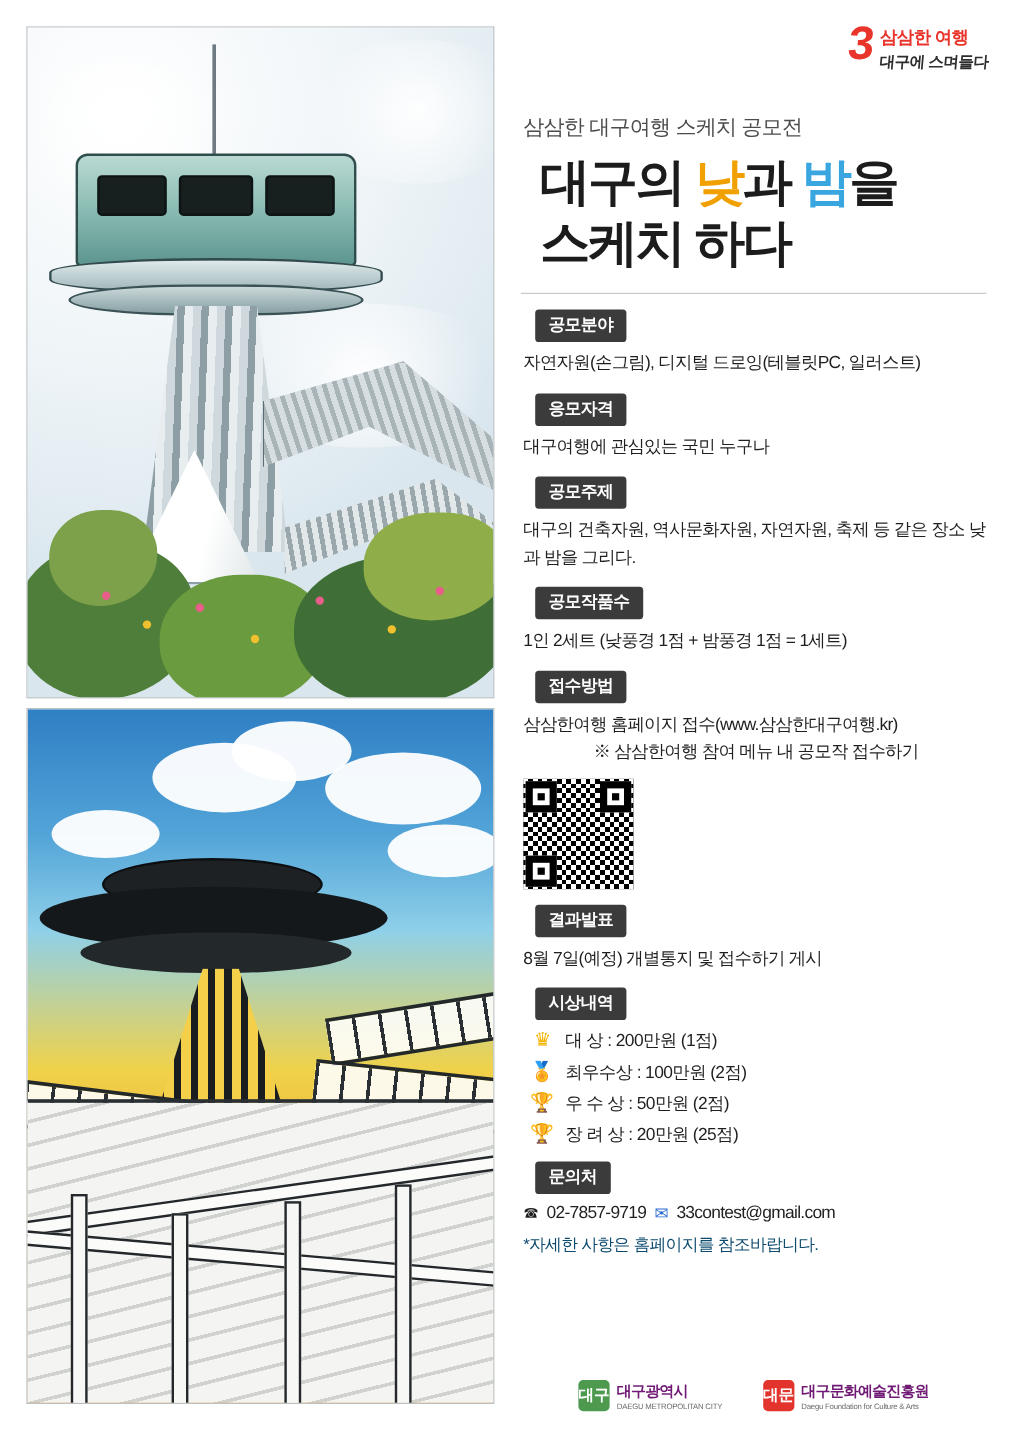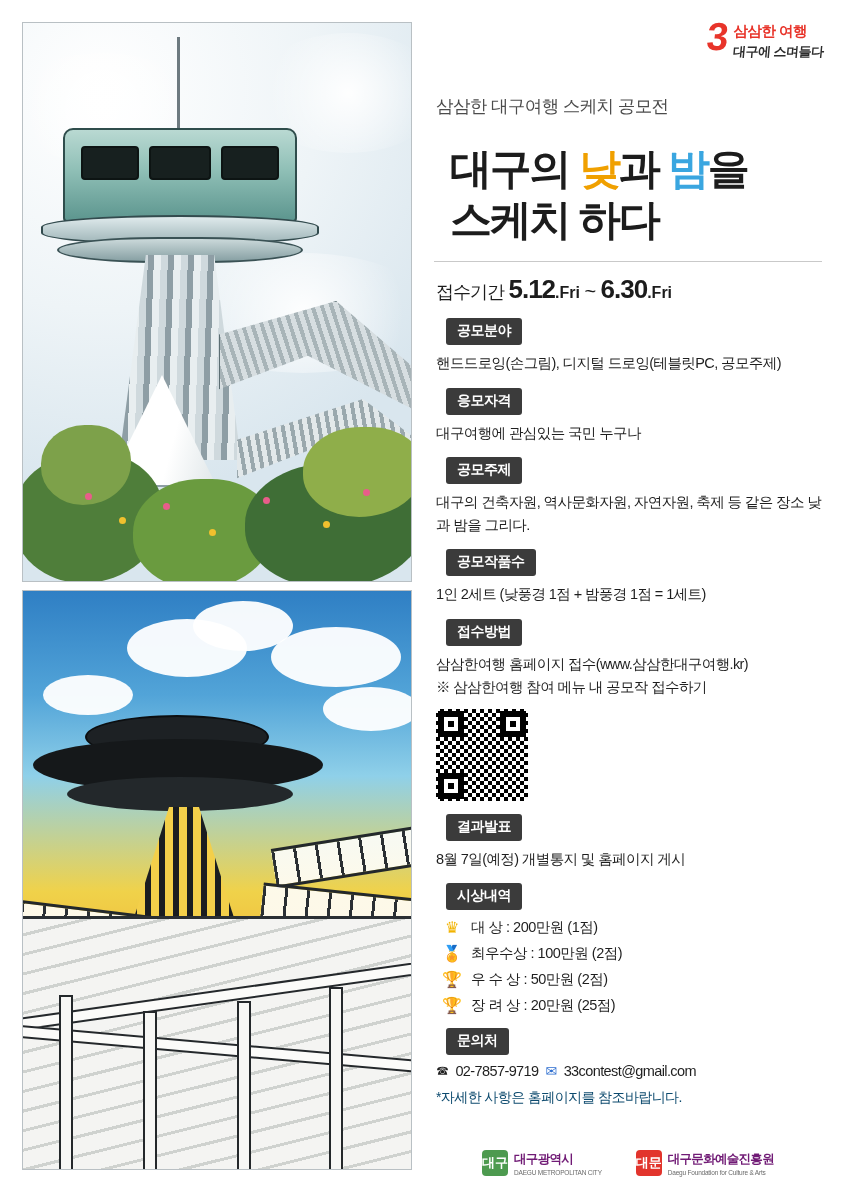--- a/index.html
+++ b/index.html
@@ -176,21 +176,21 @@
   }
   .brand-line2 {
     font-size: 13px; font-weight: bold; color: #2d2d2d; letter-spacing: -.5px;
     margin-top: 2px; transform: skewX(-5deg);
   }
 
   .kicker {
     font-size: 17.5px;
     color: #4c4c4c;
     letter-spacing: -.6px;
-    margin: 18px 0 25px 4px;
+    margin: 18px 0 8px 4px;
   }
   .headline {
     font-size: 42px;
     font-weight: bold;
     letter-spacing: -2.2px;
     line-height: 1.22;
     margin-left: 18px;
     color: #1c1c1c;
   }
   .headline .hl-day { color: #f0a000; }
@@ -386,67 +386,61 @@
 
   <div class="kicker">삼삼한 대구여행 스케치 공모전</div>
 
   <div class="headline">
     <div><span>대구의 </span><span class="hl-day">낮</span><span>과 </span><span class="hl-night">밤</span><span>을</span></div>
     <div>스케치 하다</div>
   </div>
 
   <div class="rule"></div>
 
-  <div class="period">
-    <span class="lbl">접수기간</span>
-    <span class="big">5.12</span><span class="sfx">.Fri</span>
-    <span class="tilde">~</span>
-    <span class="big">6.30</span><span class="sfx">.Fri</span>
-  </div>
 
   <div class="section">
     <div class="tag">공모분야</div>
-    <div class="body">핸드드로잉(손그림), 디지털 드로잉(테블릿PC, 공모주제)</div>
+    <div class="body">자연자원(손그림), 디지털 드로잉(테블릿PC, 일러스트)</div>
   </div>
 
   <div class="section">
     <div class="tag">응모자격</div>
     <div class="body">대구여행에 관심있는 국민 누구나</div>
   </div>
 
   <div class="section">
     <div class="tag">공모주제</div>
     <div class="body">대구의 건축자원, 역사문화자원, 자연자원, 축제 등 같은 장소 낮과 밤을 그리다.</div>
   </div>
 
   <div class="section">
     <div class="tag">공모작품수</div>
     <div class="body">1인 2세트 (낮풍경 1점 + 밤풍경 1점 = 1세트)</div>
   </div>
 
   <div class="section">
     <div class="tag">접수방법</div>
     <div class="body">삼삼한여행 홈페이지 접수(www.삼삼한대구여행.kr)</div>
-    <div class="body" style="margin-top:1px;">※  삼삼한여행 참여 메뉴 내 공모작 접수하기</div>
+    <div class="body" style="margin-top:1px;text-align:center;">※  삼삼한여행 참여 메뉴 내 공모작 접수하기</div>
     <div class="qr">
       <span class="qr-eye qr-e1">
           <i></i>
         </span>
       <span class="qr-eye qr-e2">
           <i></i>
         </span>
       <span class="qr-eye qr-e3">
           <i></i>
         </span>
     </div>
   </div>
 
   <div class="section">
     <div class="tag">결과발표</div>
-    <div class="body">8월 7일(예정) 개별통지 및 홈페이지 게시</div>
+    <div class="body">8월 7일(예정) 개별통지 및 접수하기 게시</div>
   </div>
 
   <div class="section">
     <div class="tag">시상내역</div>
     <div class="prizes">
       <div class="prize-row">
         <span class="medal crown">♛</span>
         <span>대     상 : 200만원 (1점)</span>
       </div>
       <div class="prize-row">

